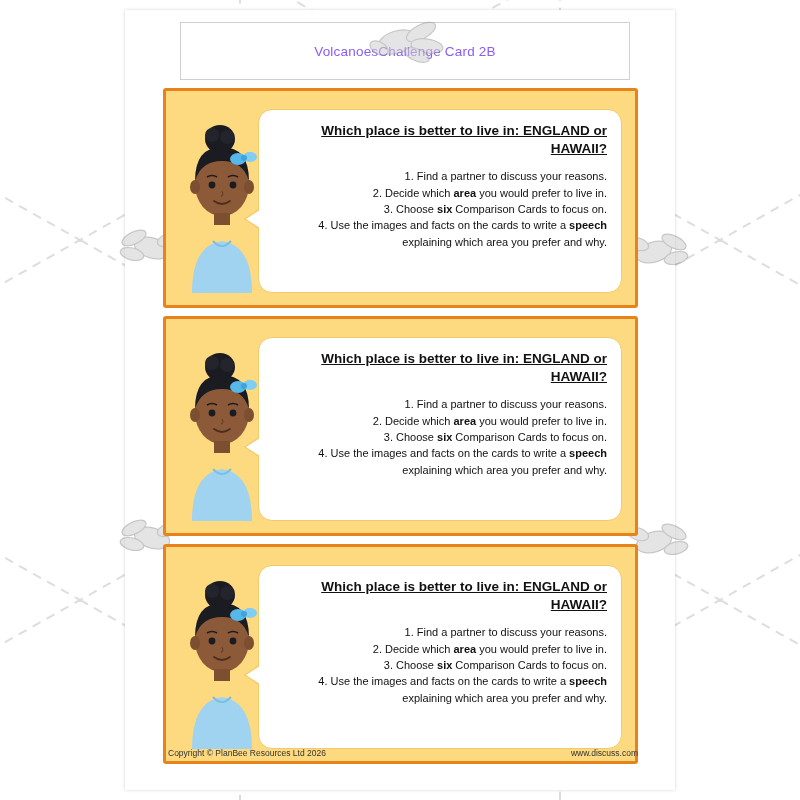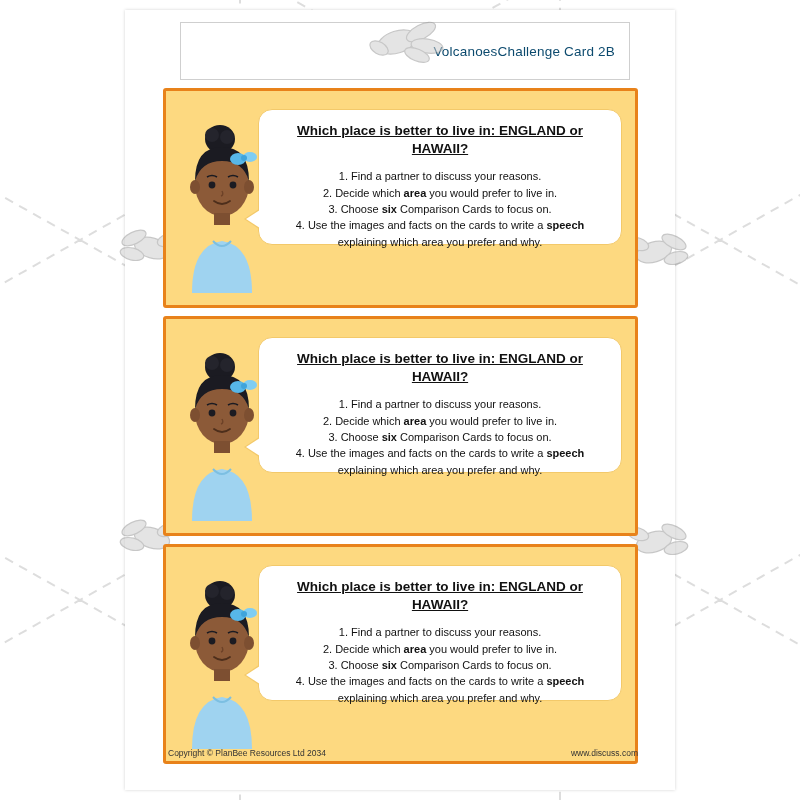--- a/index.html
+++ b/index.html
@@ -45,25 +45,25 @@
   .page-header {
     position: absolute;
     left: 180px;
     top: 22px;
     width: 450px;
     height: 58px;
     border: 1px solid #cfcfcf;
     background: #ffffff;
     display: flex;
     align-items: center;
-    justify-content: flex-end;
+    justify-content: center;
     padding: 0 14px;
     box-sizing: border-box;
     font-size: 13.5px;
-    color: #0c4a6e;
+    color: #8b5cf6;
   }
   .page-header .ttl { letter-spacing: .2px; }
 
   
   .page-footer {
     position: absolute;
     left: 168px;
     top: 748px;
     width: 470px;
     display: flex;
@@ -87,27 +87,27 @@
   .card.c1 { top: 88px; }
   .card.c2 { top: 316px; }
   .card.c3 { top: 544px; }
 
   
   .bubble {
     position: absolute;
     left: 92px;
     top: 18px;
     width: 364px;
-    height: 136px;
+    height: 184px;
     background: #ffffff;
     border: 1px solid #f3c96a;
     border-radius: 14px;
     box-sizing: border-box;
     padding: 10px 14px 8px 14px;
-    text-align: center;
+    text-align: right;
   }
   
   .bubble:before {
     content: "";
     position: absolute;
     left: -13px;
     top: 100px;
     width: 0; height: 0;
     border-top: 9px solid transparent;
     border-bottom: 9px solid transparent;
@@ -356,17 +356,17 @@
       <div class="steps">
         <div><span>1.</span> <span>Find a partner to discuss your reasons.</span></div>
         <div><span>2.</span> <span>Decide which </span><b>area</b><span> you would prefer to live in.</span></div>
         <div><span>3.</span> <span>Choose </span><b>six</b><span> Comparison Cards to focus on.</span></div>
         <div><span>4.</span> <span>Use the images and facts on the cards to write a </span><b>speech</b><span> explaining which area you prefer and why.</span></div>
       </div>
     </div>
   </div>
 
   <div class="page-footer">
-    <div>Copyright © PlanBee Resources Ltd 2034</div>
+    <div>Copyright © PlanBee Resources Ltd 2026</div>
     <div>www.discuss.com</div>
   </div>
 
 </div>
 
 </body></html>

